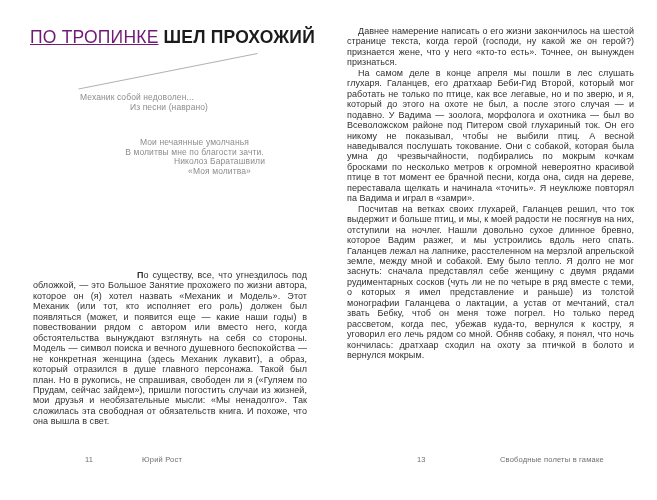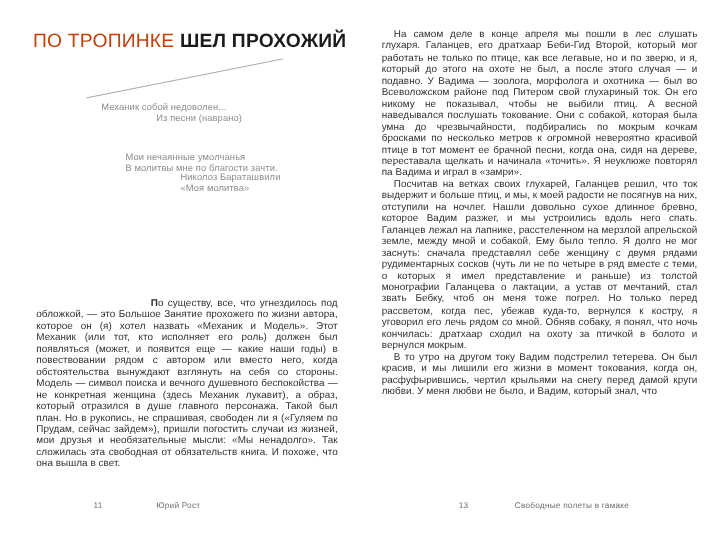--- a/index.html
+++ b/index.html
@@ -7,47 +7,47 @@
     position:relative; width:657px; height:500px; background:#ffffff;
     font-family:"Liberation Sans", sans-serif; overflow:hidden;
     -webkit-font-smoothing:antialiased;
   }
   
   .page-title {
     position:absolute; left:30px; top:28px; margin:0;
     font-size:17.5px; line-height:19px; font-weight:700;
     letter-spacing:0.2px; white-space:nowrap; color:#1b1b1b;
   }
-  .page-title .light { font-weight:400; color:#c2410c; }
+  .page-title .light { font-weight:400; color:#701a75;text-decoration:underline; }
   .diag-rule { position:absolute; left:78px; top:53px; width:180px; height:37px; }
   .epigraph {
     position:absolute; font-size:8.5px; line-height:9.7px;
     color:#8d8d8d; letter-spacing:0.1px; white-space:nowrap;
   }
-  .epigraph-song { left:92px; top:93px; }
-  .epigraph-poem { left:114px; top:138px; }
+  .epigraph-song { left:80px; top:93px; }
+  .epigraph-poem { left:124px; top:138px;text-align:center; }
   .epigraph .attr { margin-left:50px; }
   .body-col {
     position:absolute; text-align:justify; color:#2f2f2f;
     font-size:9px; line-height:10.45px; letter-spacing:0.05px;
   }
   .body-col p { margin:0; }
   .left-col  { left:33px;  top:270px; width:274px; }
   .right-col { left:347px; top:26px;  width:287px; }
   .p-first { text-indent:104px; }
   .p-indent { text-indent:11px; }
   .lead { font-weight:700; }
   .footer-num, .footer-title {
     position:absolute; top:455px; font-size:7.5px; line-height:9px;
     color:#6e6e6e; letter-spacing:0.2px; white-space:nowrap;
   }
   .fn-left  { left:85px; }
   .ft-left  { left:142px; }
   .fn-right { left:417px; }
-  .ft-right { left:468px; }
+  .ft-right { left:500px; }
 </style>
 </head>
 <body>
 
 <div class="spread">
 
   <div>
 
     <h1 class="page-title"><span class="light">ПО ТРОПИНКЕ</span> <span>ШЕЛ ПРОХОЖИЙ</span></h1>
 
@@ -71,22 +71,22 @@
       <p class="p-first"><span class="lead">П</span><span>о существу, все, что угнездилось под обложкой, — это Большое Занятие прохожего по жизни автора, которое он (я) хотел назвать «Механик и Модель». Этот Механик (или тот, кто исполняет его роль) должен был появляться (может, и появится еще — какие наши годы) в повествовании рядом с автором или вместо него, когда обстоятельства вынуждают взглянуть на себя со стороны. Модель — символ поиска и вечного душевного беспокойства — не конкретная женщина (здесь Механик лукавит), а образ, который отразился в душе главного персонажа. Такой был план. Но в рукопись, не спрашивая, свободен ли я («Гуляем по Прудам, сейчас зайдем»), пришли погостить случаи из жизней, мои друзья и необязательные мысли: «Мы ненадолго». Так сложилась эта свободная от обязательств книга. И похоже, что она вышла в свет.</span></p>
     </div>
 
     <span class="footer-num fn-left">11</span>
     <span class="footer-title ft-left">Юрий Рост</span>
   </div>
 
   <div>
 
     <div class="body-col right-col">
+      <p class="p-indent">Давнее намерение написать о его жизни закончилось на шестой странице текста, когда герой (господи, ну какой же он герой?) признается жене, что у него «кто-то есть». Точнее, он вынужден признаться.</p>
       <p class="p-indent">На самом деле в конце апреля мы пошли в лес слушать глухаря. Галанцев, его дратхаар Беби-Гид Второй, который мог работать не только по птице, как все легавые, но и по зверю, и я, который до этого на охоте не был, а после этого случая — и подавно. У Вадима — зоолога, морфолога и охотника — был во Всеволожском районе под Питером свой глухариный ток. Он его никому не показывал, чтобы не выбили птиц. А весной наведывался послушать токование. Они с собакой, которая была умна до чрезвычайности, подбирались по мокрым кочкам бросками по несколько метров к огромной невероятно красивой птице в тот момент ее брачной песни, когда она, сидя на дереве, переставала щелкать и начинала «точить». Я неуклюже повторял па Вадима и играл в «замри».</p>
       <p class="p-indent">Посчитав на ветках своих глухарей, Галанцев решил, что ток выдержит и больше птиц, и мы, к моей радости не посягнув на них, отступили на ночлег. Нашли довольно сухое длинное бревно, которое Вадим разжег, и мы устроились вдоль него спать. Галанцев лежал на лапнике, расстеленном на мерзлой апрельской земле, между мной и собакой. Ему было тепло. Я долго не мог заснуть: сначала представлял себе женщину с двумя рядами рудиментарных сосков (чуть ли не по четыре в ряд вместе с теми, о которых я имел представление и раньше) из толстой монографии Галанцева о лактации, а устав от мечтаний, стал звать Бебку, чтоб он меня тоже погрел. Но только перед рассветом, когда пес, убежав куда-то, вернулся к костру, я уговорил его лечь рядом со мной. Обняв собаку, я понял, что ночь кончилась: дратхаар сходил на охоту за птичкой в болото и вернулся мокрым.</p>
-      <p class="p-indent">В то утро на другом току Вадим подстрелил тетерева. Он был красив, и мы лишили его жизни в момент токования, когда он, расфуфырившись, чертил крыльями на снегу перед дамой круги любви. У меня любви не было, и Вадим, который знал, что</p>
     </div>
 
     <span class="footer-num fn-right">13</span>
     <span class="footer-title ft-right">Свободные полеты в гамаке</span>
   </div>
 
 </div>
 
 </body></html>

